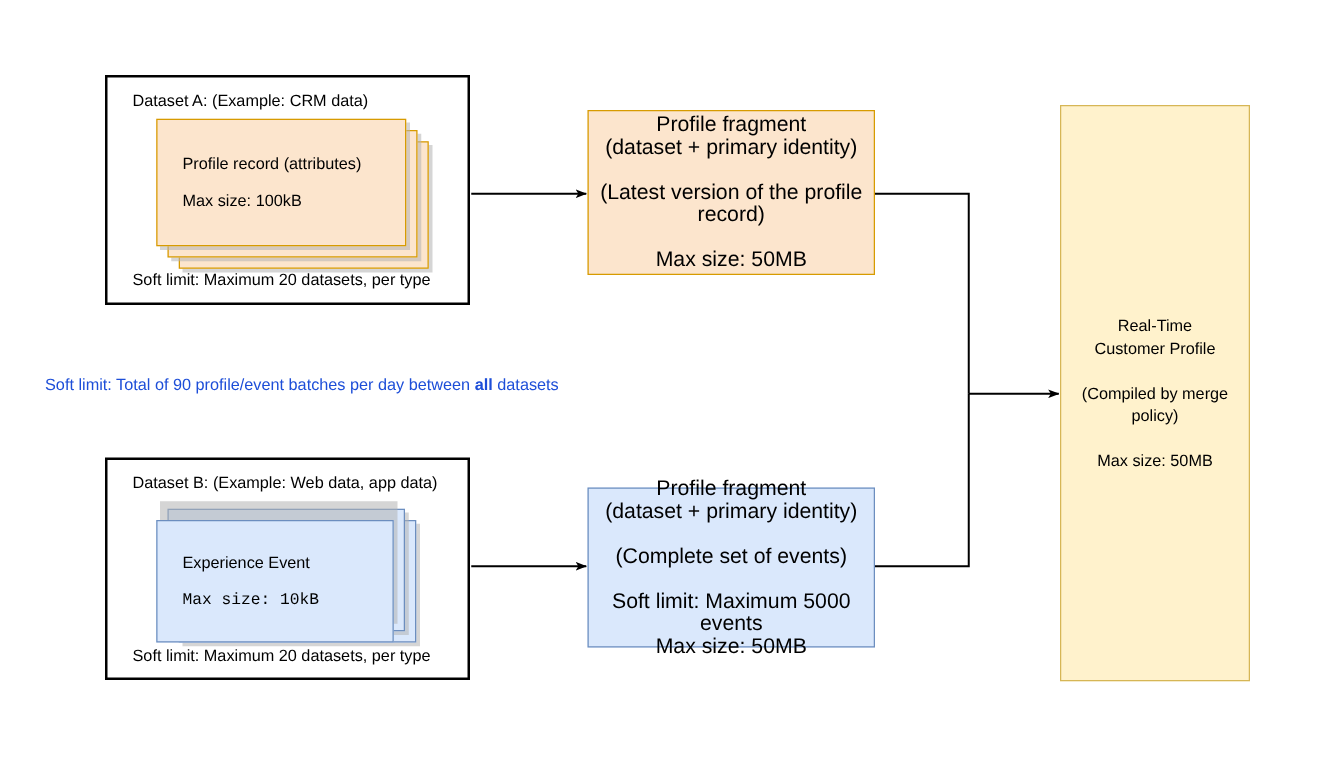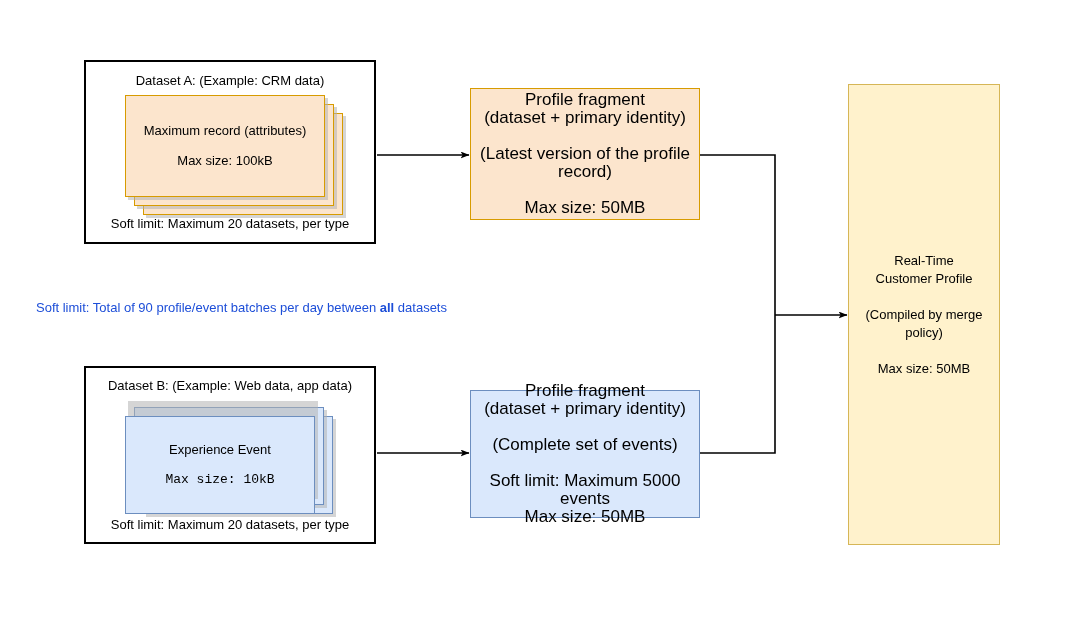--- a/index.html
+++ b/index.html
@@ -42,24 +42,25 @@
   .card-shadow {
     position: absolute;
     background: #b3b3b3;
     opacity: .55;
   }
 
   .centered-text {
     position: absolute;
     left: 0;
     right: 0;
-    text-align: center;
+    text-align: left;
     font-size: 13px;
     line-height: 18px;
     white-space: pre-line;
+    padding-left: 20px;
   }
 
   .fragment-box {
     position: absolute;
     box-sizing: border-box;
     display: flex;
     align-items: center;
     justify-content: center;
     text-align: center;
     font-size: 17px;
@@ -134,21 +135,21 @@
   </div>
 
   <div class="card-shadow" style="left:146px; top:116px; width:200px; height:102px;"></div>
   <div class="card" style="left:143px; top:113px; width:200px; height:102px;"></div>
 
   <div class="card-shadow" style="left:137px; top:107px; width:200px; height:102px;"></div>
   <div class="card" style="left:134px; top:104px; width:200px; height:102px;"></div>
 
   <div class="card-shadow" style="left:128px; top:98px; width:200px; height:102px;"></div>
   <div class="card" style="left:125px; top:95px; width:200px; height:102px;">
-    <div class="centered-text" style="top:26px;">Maximum record (attributes)</div>
+    <div class="centered-text" style="top:26px;">Profile record (attributes)</div>
     <div class="centered-text" style="top:56px;">Max size: 100kB</div>
   </div>
 
   <div class="note" style="left:36px; top:299px;">
     <span>Soft limit: Total of 90 profile/event batches per day between </span><b>all</b><span> datasets</span>
   </div>
 
   <div class="box outline-box" style="left:84px; top:366px; width:292px; height:178px;">
     <div class="centered-text" style="top:9px;">Dataset B: (Example: Web data, app data)</div>
     <div class="centered-text" style="bottom:8px;">Soft limit: Maximum 20 datasets, per type</div>

